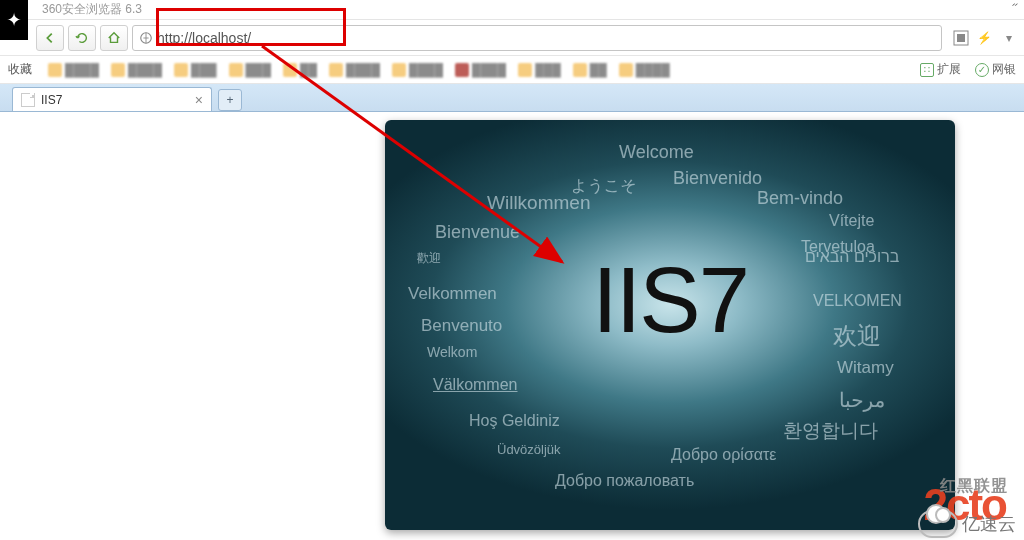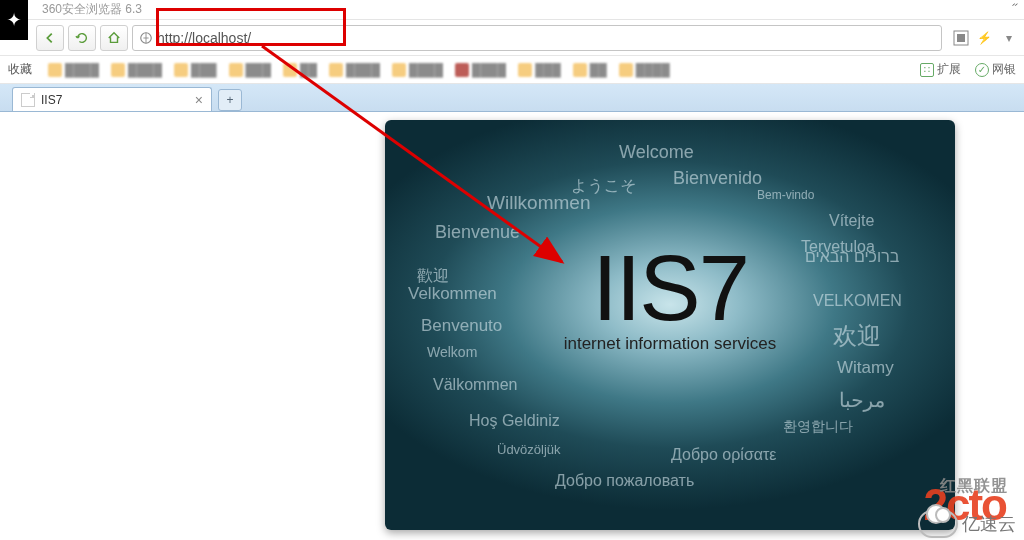--- a/index.html
+++ b/index.html
@@ -170,44 +170,43 @@
   </div>
   <div class="newtab">+</div>
 </div>
 
 <div class="content">
   <div class="iis-card">
     <div id="words-host">
         <div class="iis-word" style="left: 234px; top: 22px; font-size: 18px;">Welcome</div>
         <div class="iis-word" style="left: 288px; top: 48px; font-size: 18px;">Bienvenido</div>
         <div class="iis-word" style="left: 186px; top: 56px; font-size: 16px;">ようこそ</div>
-        <div class="iis-word" style="left: 372px; top: 68px; font-size: 12px;">Bem-vindo</div>
+        <div class="iis-word" style="left: 372px; top: 68px; font-size: 18px;">Bem-vindo</div>
         <div class="iis-word" style="left: 102px; top: 72px; font-size: 19px;">Willkommen</div>
         <div class="iis-word" style="left: 444px; top: 92px; font-size: 16px;">Vítejte</div>
         <div class="iis-word" style="left: 50px; top: 102px; font-size: 18px;">Bienvenue</div>
         <div class="iis-word" style="left: 416px; top: 118px; font-size: 16px;">Tervetuloa</div>
-        <div class="iis-word" style="left: 32px; top: 130px; font-size: 16px; margin-top: 16px;">歡迎</div>
+        <div class="iis-word" style="left: 32px; top: 130px; font-size: 12px;">歡迎</div>
         <div class="iis-word" style="left: 420px; top: 128px; font-size: 16px;">ברוכים הבאים</div>
         <div class="iis-word" style="left: 14px; top: 164px; font-size: 17px; margin-left: 9px;">Velkommen</div>
         <div class="iis-word" style="left: 428px; top: 172px; font-size: 16px;">VELKOMEN</div>
         <div class="iis-word" style="left: 36px; top: 196px; font-size: 17px;">Benvenuto</div>
         <div class="iis-word" style="left: 448px; top: 200px; font-size: 24px;">欢迎</div>
         <div class="iis-word" style="left: 42px; top: 224px; font-size: 14px;">Welkom</div>
         <div class="iis-word" style="left: 452px; top: 238px; font-size: 17px;">Witamy</div>
-        <div class="iis-word" style="left: 48px; top: 256px; font-size: 16px;">Välkommen</div>
+        <div class="iis-word" style="left: 48px; top: 256px; font-size: 16px; text-decoration: underline;">Välkommen</div>
         <div class="iis-word" style="left: 454px; top: 268px; font-size: 20px;">مرحبا</div>
         <div class="iis-word" style="left: 84px; top: 292px; font-size: 16px;">Hoş Geldiniz</div>
-        <div class="iis-word" style="left: 398px; top: 298px; font-size: 14px;">환영합니다</div>
+        <div class="iis-word" style="left: 398px; top: 298px; font-size: 19px;">환영합니다</div>
         <div class="iis-word" style="left: 112px; top: 322px; font-size: 13px;">Üdvözöljük</div>
         <div class="iis-word" style="left: 286px; top: 326px; font-size: 16px;">Добро ορίσατε</div>
         <div class="iis-word" style="left: 170px; top: 352px; font-size: 16px;">Добро пожаловать</div>
       </div>
     <div class="iis-center">
       <div class="iis-title">IIS7</div>
-      <div class="iis-sub">internet information services</div>
     </div>
   </div>
 </div>
 
 <div class="anno-rect"></div>
 <svg style="position:absolute;left:0;top:0;pointer-events:none;z-index:19;" width="1024" height="540">
   <defs>
       <marker id="ah" markerWidth="12" markerHeight="12" refX="9" refY="4" orient="auto">
         <path d="M0,0 L10,4 L0,8 z" fill="#d00"></path>
       </marker>

